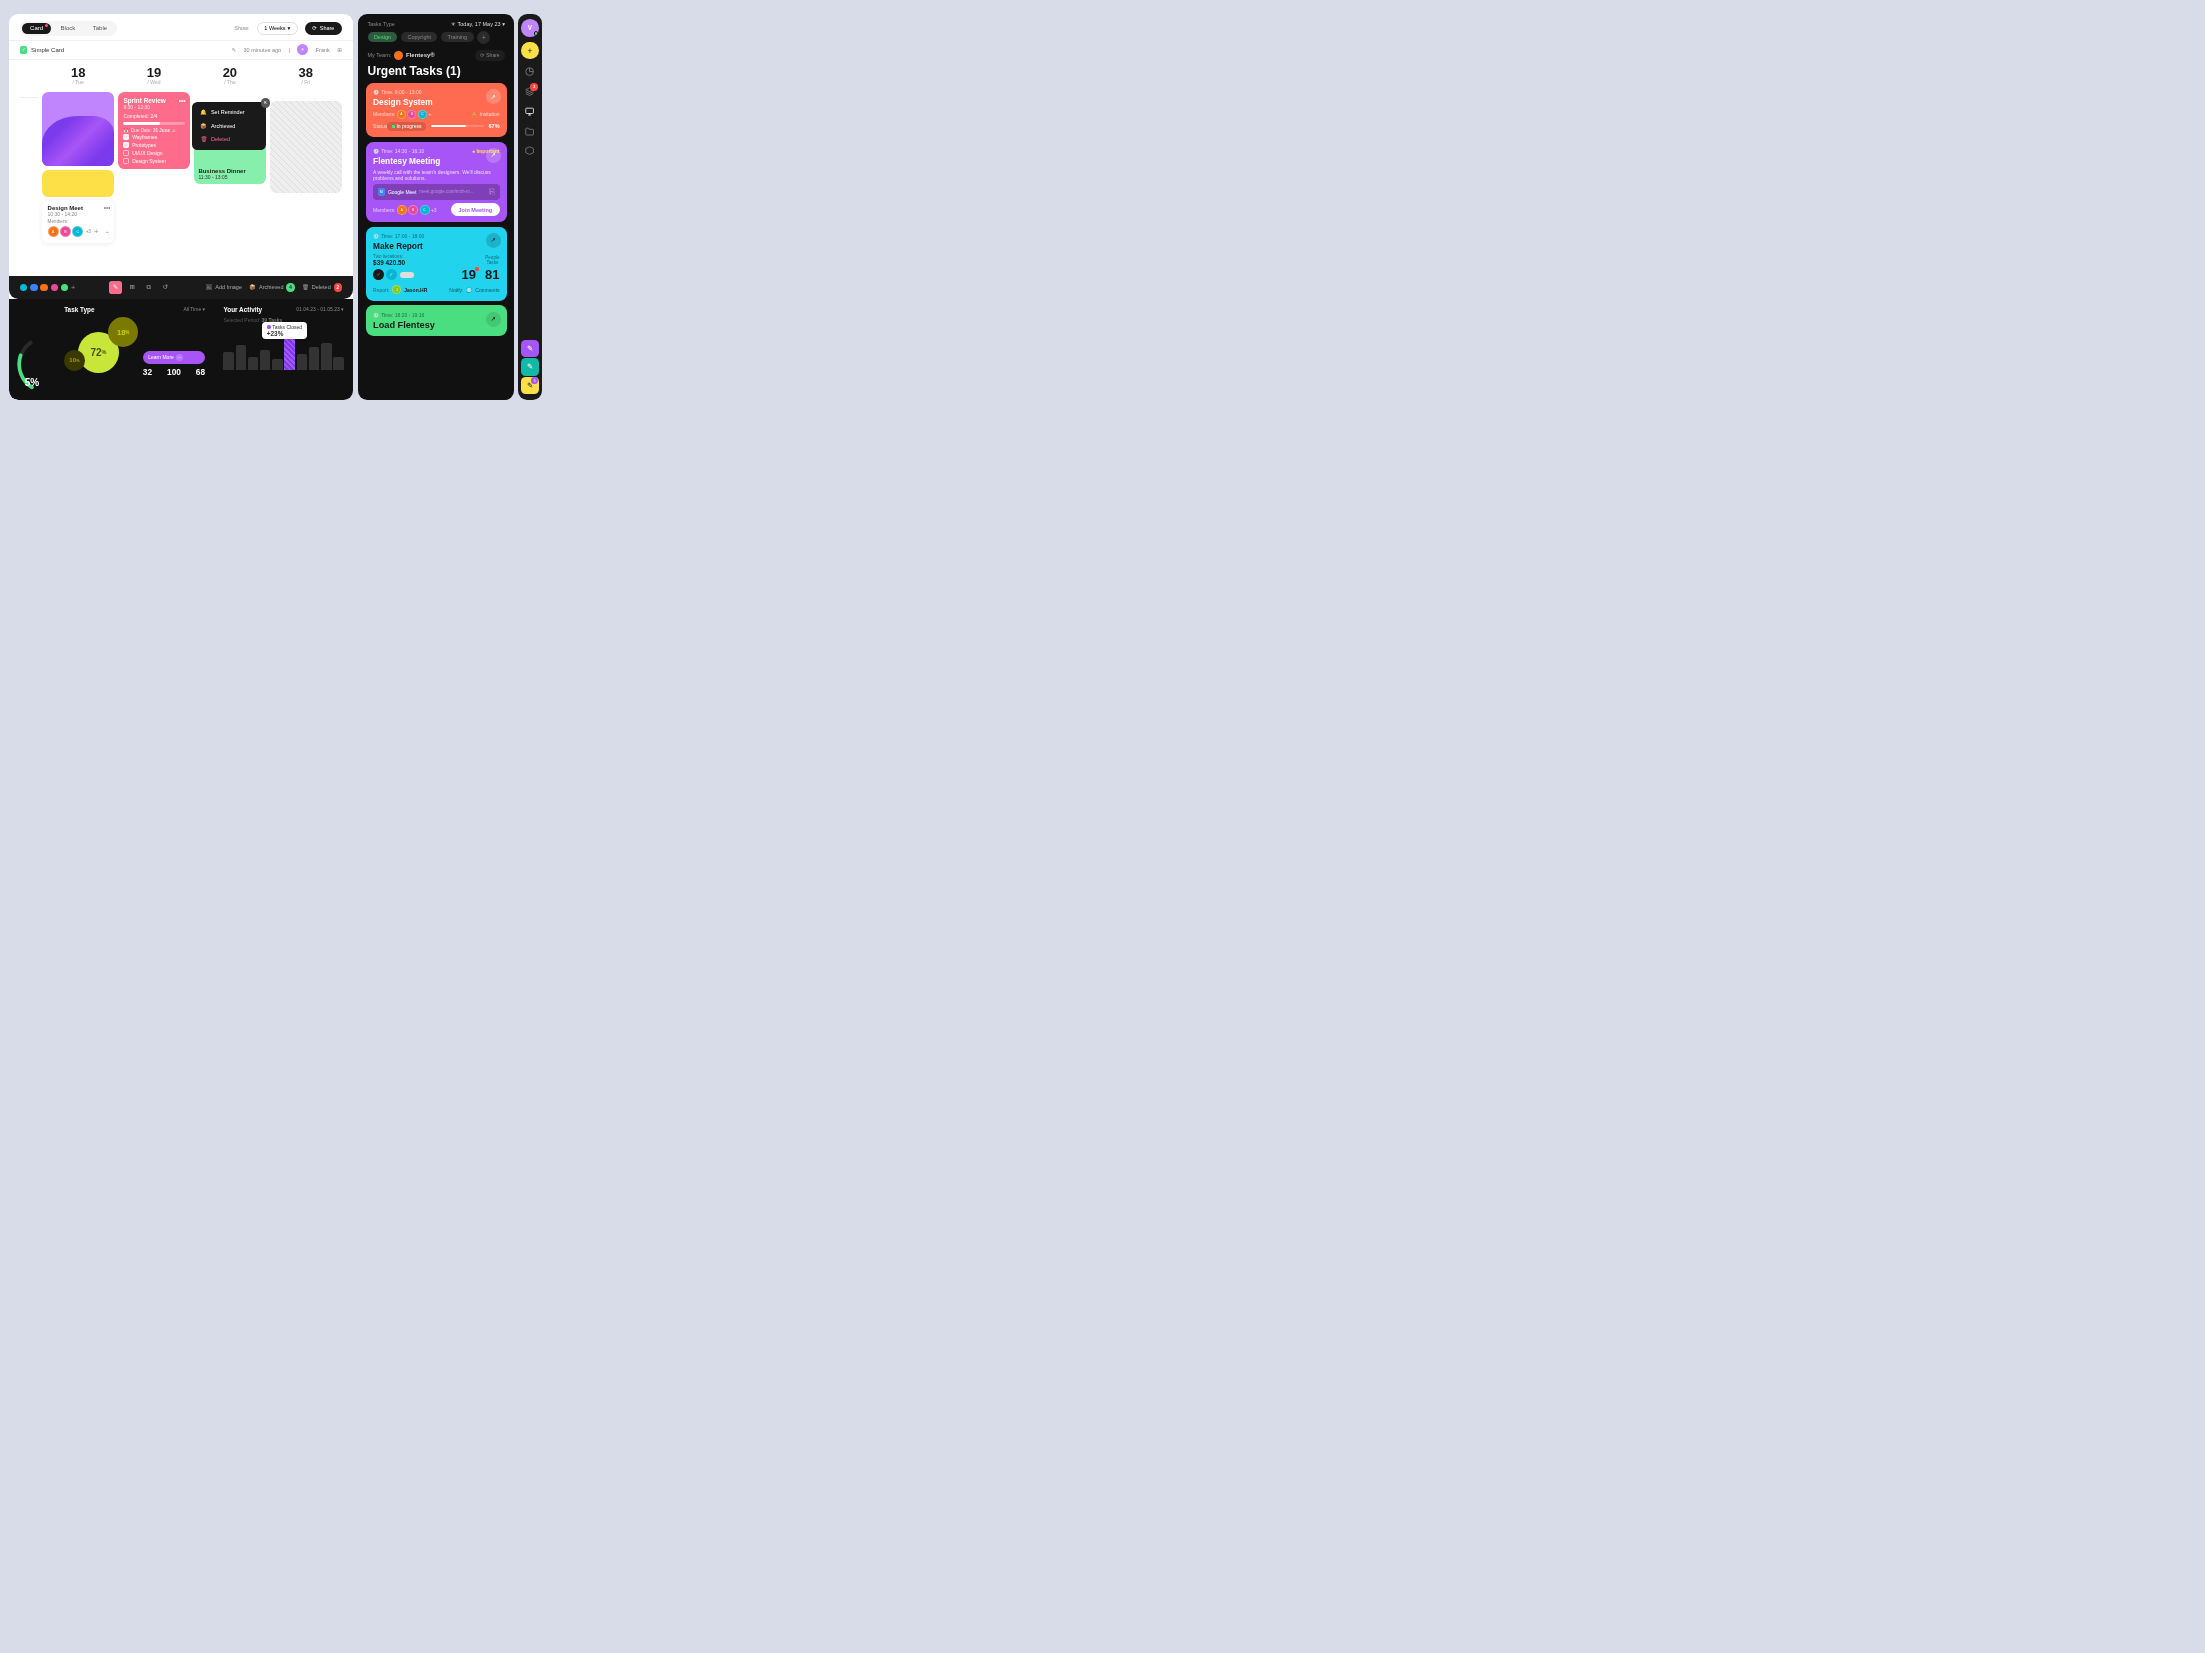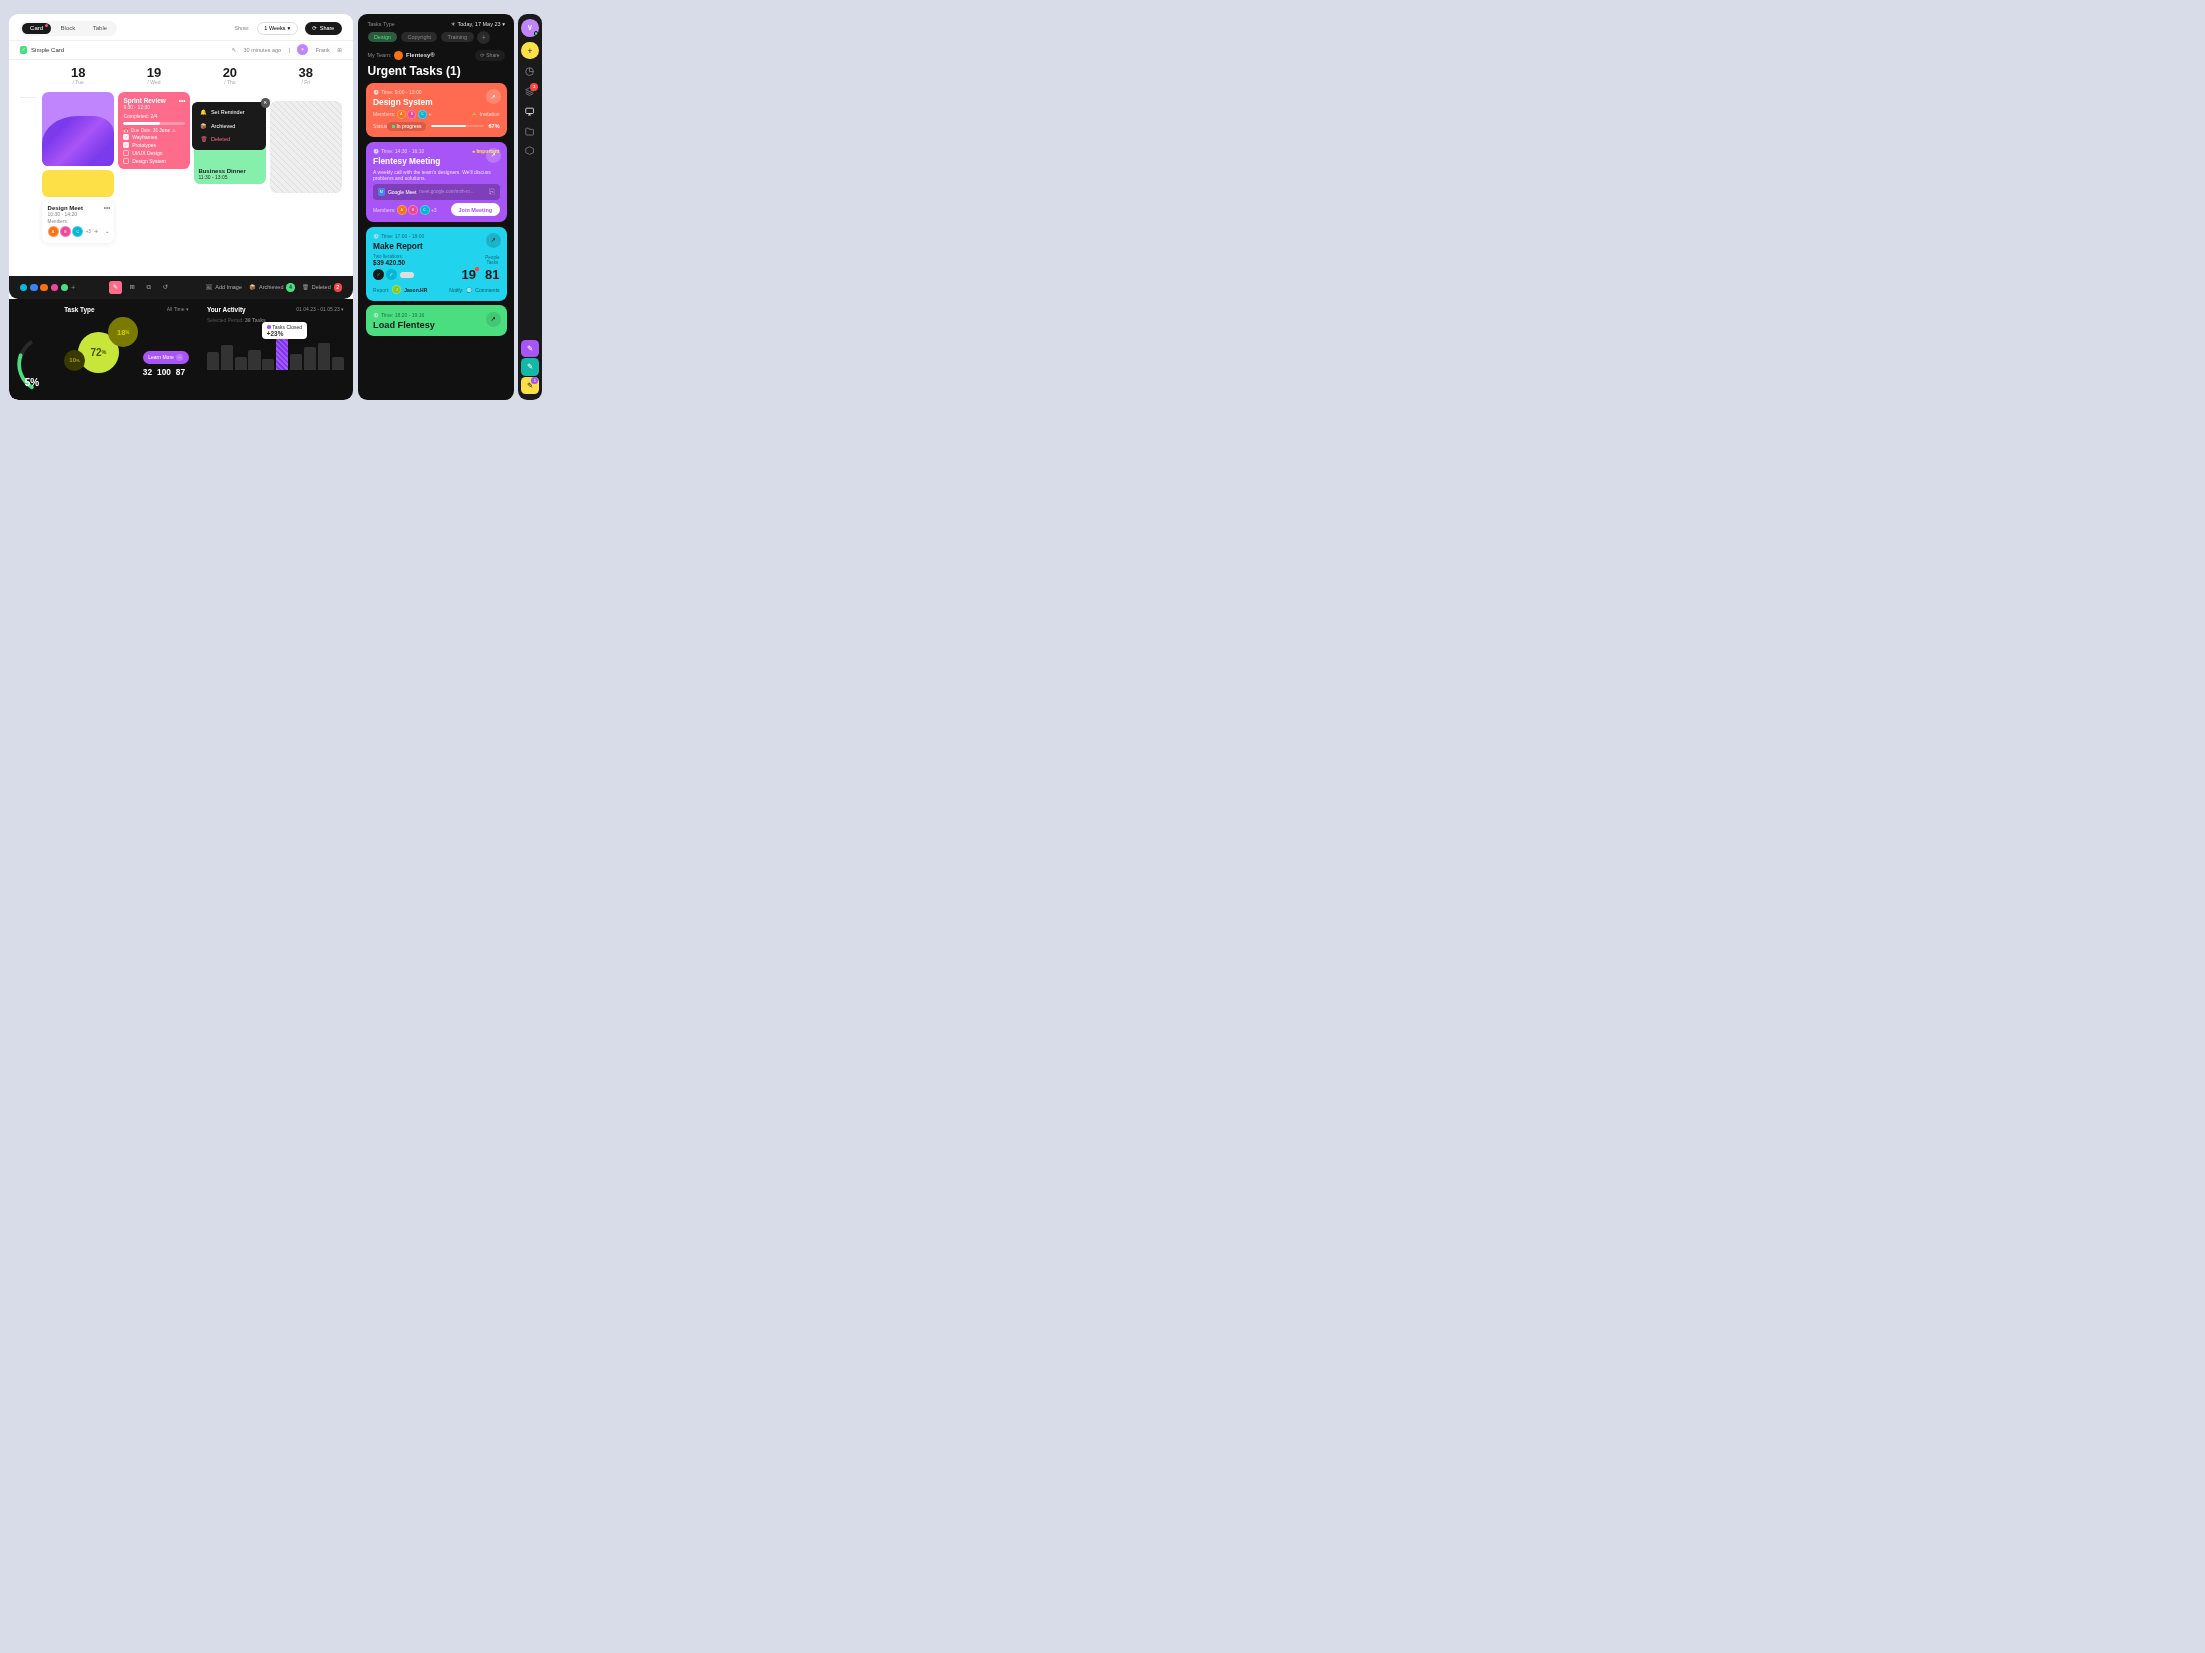--- a/index.html
+++ b/index.html
@@ -1178,29 +1178,29 @@
 
             <div class="bubble" style="width:30px; height:30px; background:#7a7a00; top:0; right:0; font-size:7.4px; color:#d0d000;">18<span class="pct" style="font-size:4.6px;">%</span></div>
 
             <div class="bubble" style="width:20.7px; height:20.7px; background:#3a3a00; bottom:6.9px; left:0; font-size:6px; color:#a0a000;">10<span class="pct" style="font-size:4.1px;">%</span></div>
           </div>
           <div style="display:flex; flex-direction:column; justify-content:flex-end; height:60px; gap:3.7px;">
             <button class="learn-more-btn">
               <span>Learn More</span>
               <span style="background:rgba(255,255,255,0.2); border-radius:50%; width:7.4px; height:7.4px; display:flex; align-items:center; justify-content:center; font-size:3.7px;">→</span>
             </button>
-            <div style="display:flex; gap:5px;">
+            <div style="display:flex; gap:15px;">
               <div class="stat-num">
                 <div class="stat-num-val">32</div>
               </div>
               <div class="stat-num">
                 <div class="stat-num-val">100</div>
               </div>
               <div class="stat-num">
-                <div class="stat-num-val">87</div>
+                <div class="stat-num-val">68</div>
               </div>
             </div>
           </div>
         </div>
       </div>
 
       <div class="stat-panel activity" style="background:#111; flex:2; position:relative;">
         <div class="panel-header">
           <span class="panel-title">Your Activity</span>
           <span class="panel-filter">01.04.23 - 01.05.23 ▾</span>

